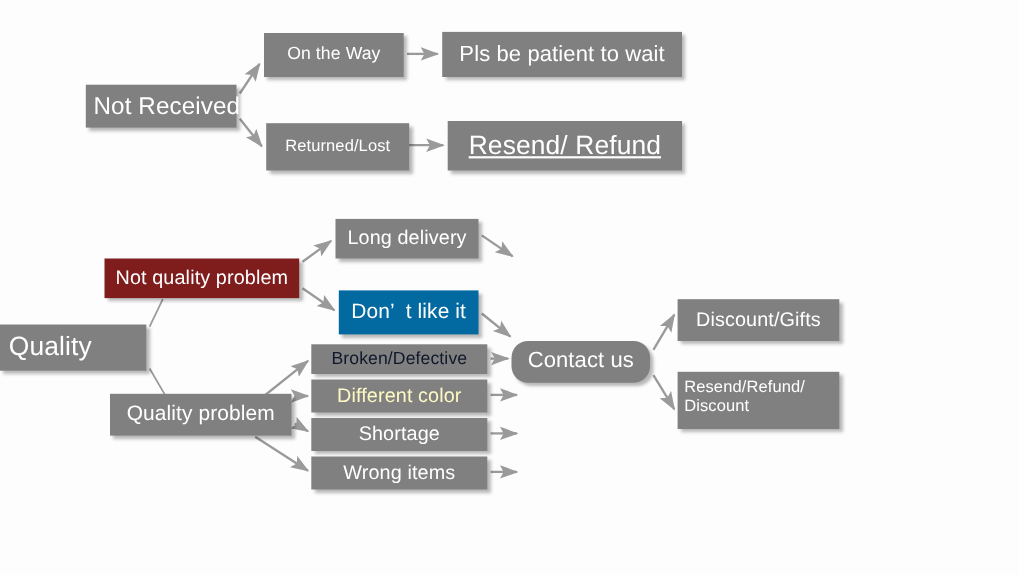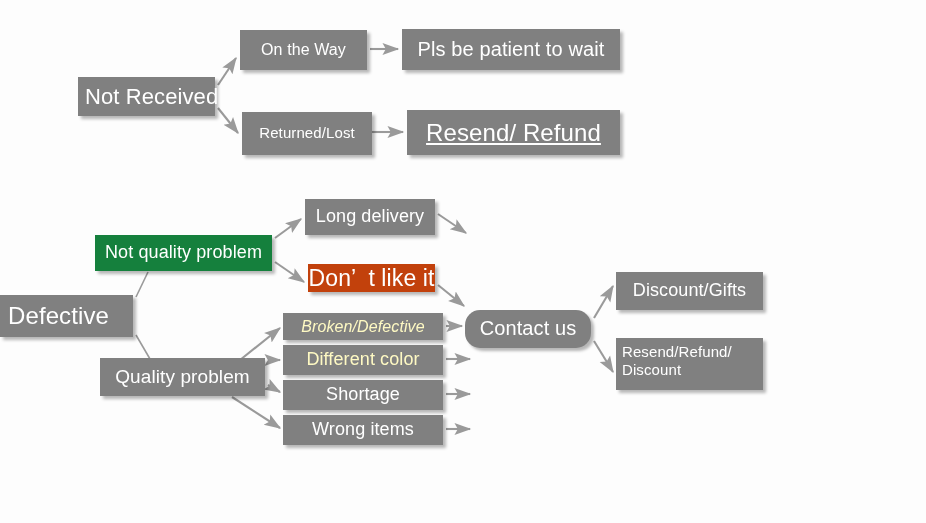--- a/index.html
+++ b/index.html
@@ -72,26 +72,26 @@
         <line x1="594" y1="318" x2="613" y2="286" stroke="#9a9a9a" stroke-width="2.1" marker-end="url(#ahead)"></line>
         <line x1="594" y1="341" x2="613" y2="372" stroke="#9a9a9a" stroke-width="2.1" marker-end="url(#ahead)"></line>
       </g>
   </svg>
   <div id="node-layer">
       <div class="node lft" style="left: 78px; top: 77px; width: 137px; height: 39px; font-size: 22px; padding: 0px 7px; background: rgb(128, 128, 128); color: rgb(255, 255, 255);">Not Received</div>
       <div class="node ctr" style="left: 240px; top: 30px; width: 127px; height: 40px; font-size: 16px; padding: 0px 6px; background: rgb(128, 128, 128); color: rgb(255, 255, 255);">On the Way</div>
       <div class="node ctr" style="left: 402px; top: 29px; width: 218px; height: 41px; font-size: 20px; padding: 0px 6px; background: rgb(128, 128, 128); color: rgb(255, 255, 255);">Pls be patient to wait</div>
       <div class="node ctr" style="left: 242px; top: 112px; width: 130px; height: 43px; font-size: 15px; padding: 0px 6px; background: rgb(128, 128, 128); color: rgb(255, 255, 255);">Returned/Lost</div>
       <div class="node ctr" style="left: 407px; top: 110px; width: 213px; height: 45px; font-size: 24px; padding: 0px 6px; background: rgb(128, 128, 128); color: rgb(255, 255, 255); text-decoration: underline;">Resend/ Refund</div>
-      <div class="node lft" style="left: 0px; top: 295px; width: 133px; height: 42px; font-size: 24px; padding: 0px 8px; background: rgb(128, 128, 128); color: rgb(255, 255, 255);">Defective</div>
-      <div class="node ctr" style="left: 95px; top: 235px; width: 177px; height: 36px; font-size: 18px; padding: 0px 5px; background: #15803d; color: rgb(255, 255, 255);">Not quality problem</div>
+      <div class="node lft" style="left: 0px; top: 295px; width: 133px; height: 42px; font-size: 24px; padding: 0px 8px; background: rgb(128, 128, 128); color: rgb(255, 255, 255);">Quality</div>
+      <div class="node ctr" style="left: 95px; top: 235px; width: 177px; height: 36px; font-size: 18px; padding: 0px 5px; background: #7f1d1d; color: rgb(255, 255, 255);">Not quality problem</div>
       <div class="node ctr" style="left: 100px; top: 358px; width: 165px; height: 38px; font-size: 19px; padding: 0px 5px; background: rgb(128, 128, 128); color: rgb(255, 255, 255);">Quality problem</div>
       <div class="node ctr" style="left: 305px; top: 199px; width: 130px; height: 36px; font-size: 18px; padding: 0px 4px; background: rgb(128, 128, 128); color: rgb(255, 255, 255);">Long delivery</div>
-      <div class="node ctr" style="left: 308px; top: 264px; width: 127px; height: 28px; font-size: 23px; padding: 0px 4px; background: #c2410c; color: rgb(255, 255, 255);">Don’  t like it</div>
-      <div class="node ctr" style="left: 283px; top: 313px; width: 160px; height: 27px; font-size: 16px; padding: 0px 3px; background: rgb(128, 128, 128); color: #fef9c3; font-style: italic;">Broken/Defective</div>
+      <div class="node ctr" style="left: 308px; top: 264px; width: 127px; height: 40px; font-size: 19px; padding: 0px 4px; background: #0369a1; color: rgb(255, 255, 255);">Don’  t like it</div>
+      <div class="node ctr" style="left: 283px; top: 313px; width: 160px; height: 27px; font-size: 16px; padding: 0px 3px; background: rgb(128, 128, 128); color: #0f172a;">Broken/Defective</div>
       <div class="node ctr" style="left: 283px; top: 345px; width: 160px; height: 30px; font-size: 18px; padding: 0px 3px; background: rgb(128, 128, 128); color: #fef9c3;">Different color</div>
       <div class="node ctr" style="left: 283px; top: 380px; width: 160px; height: 30px; font-size: 18px; padding: 0px 3px; background: rgb(128, 128, 128); color: rgb(255, 255, 255);">Shortage</div>
       <div class="node ctr" style="left: 283px; top: 415px; width: 160px; height: 30px; font-size: 18px; padding: 0px 3px; background: rgb(128, 128, 128); color: rgb(255, 255, 255);">Wrong items</div>
       <div class="node ctr" style="left: 465px; top: 310px; width: 126px; height: 38px; font-size: 20px; padding: 0px 5px; background: rgb(128, 128, 128); color: rgb(255, 255, 255); border-radius: 15px;">Contact us</div>
       <div class="node ctr" style="left: 616px; top: 272px; width: 147px; height: 38px; font-size: 18px; padding: 0px 5px; background: rgb(128, 128, 128); color: rgb(255, 255, 255);">Discount/Gifts</div>
       <div class="node multiline" style="left: 616px; top: 338px; width: 147px; height: 52px; font-size: 15px; padding: 5px 6px 0px; background: rgb(128, 128, 128); color: rgb(255, 255, 255); line-height: 1.18;">Resend/Refund/
 Discount</div>
     </div>
 </div>
 

